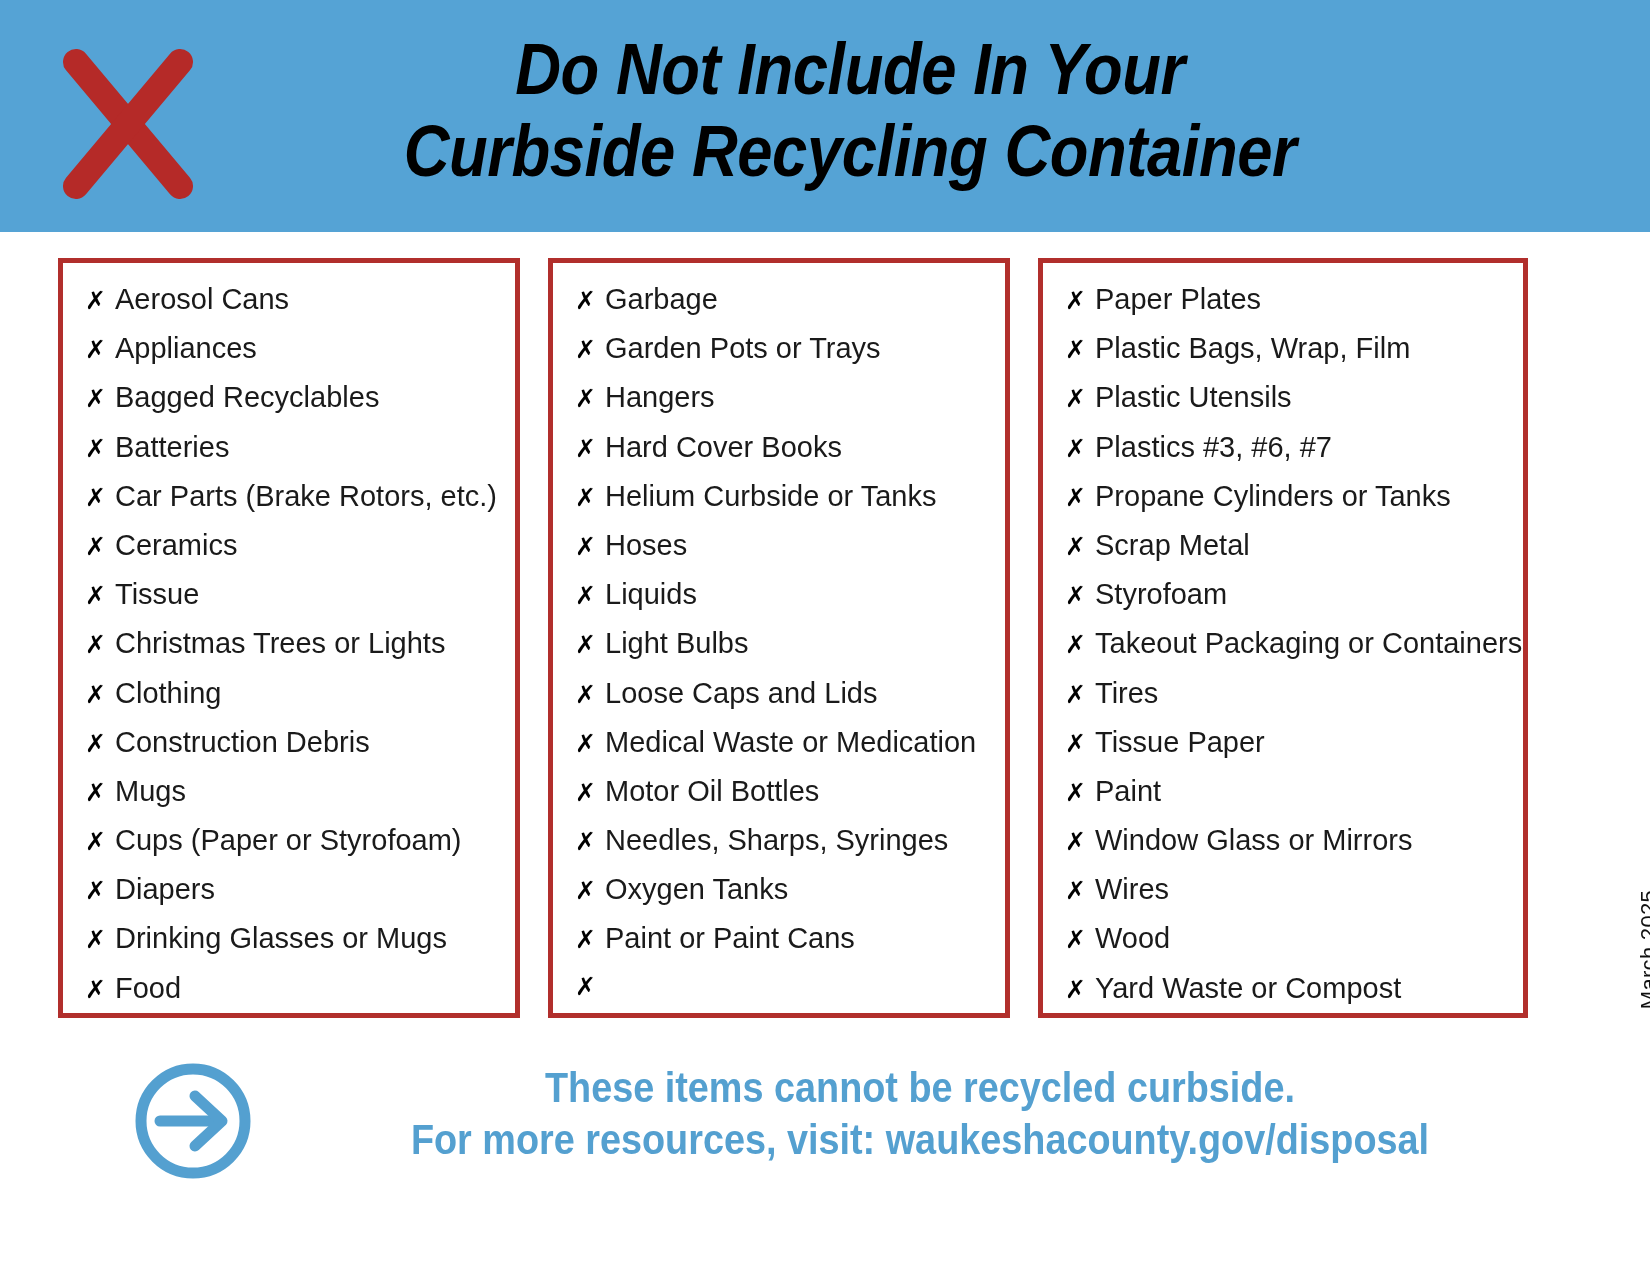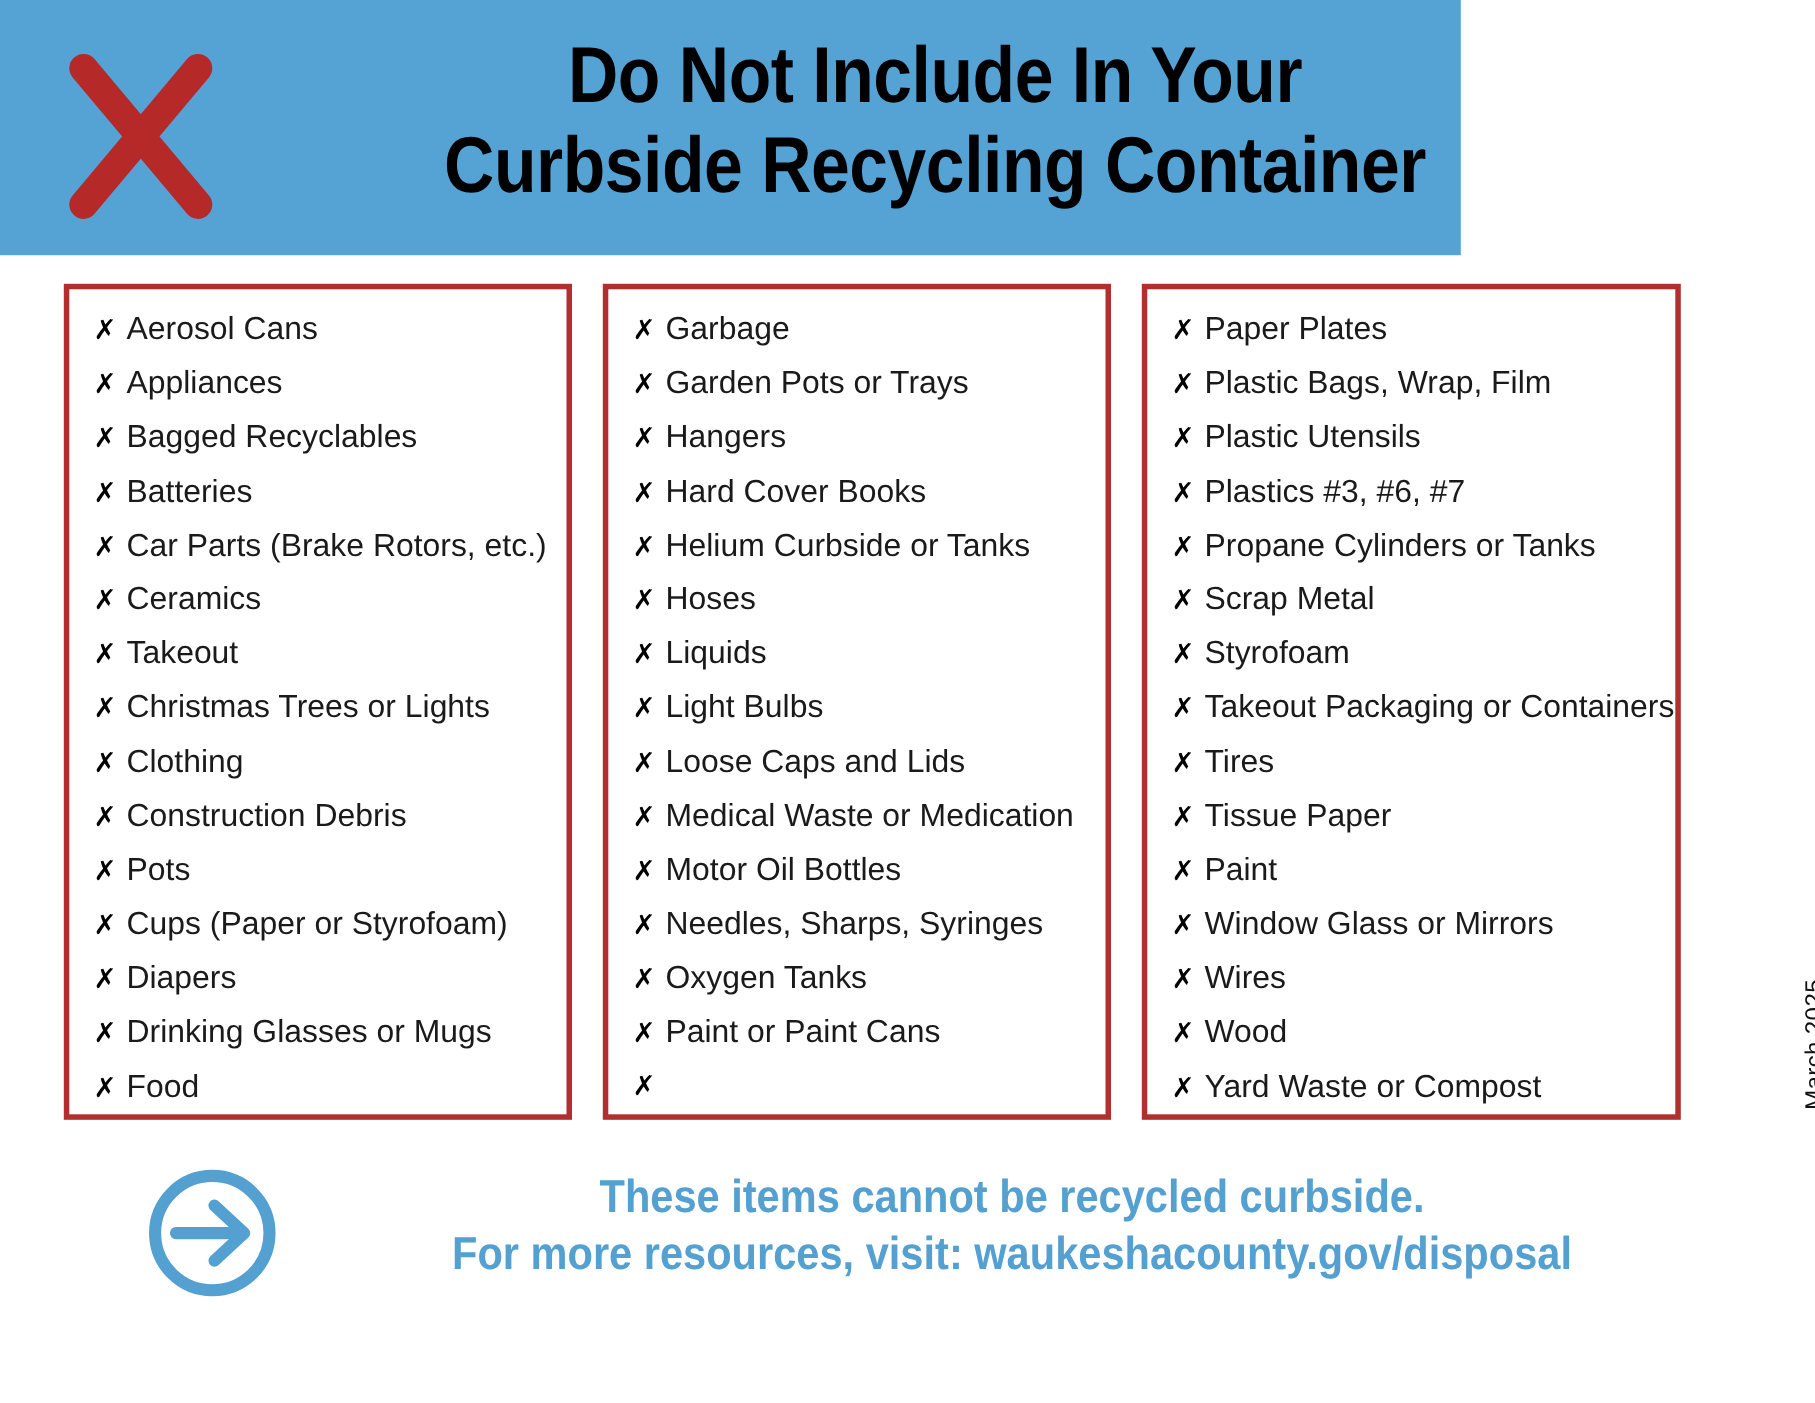--- a/index.html
+++ b/index.html
@@ -18,24 +18,25 @@
     width: 1650px;
     height: 1275px;
     background: #ffffff;
   }
 
   
   .header {
     position: absolute;
     left: 0;
     top: 0;
-    width: 1328px;
+    width: 1650px;
     height: 232px;
     background: #55a3d5;
     overflow: hidden;
+    font-style: italic;
   }
   .header-x-icon {
     position: absolute;
     left: 58px;
     top: 48px;
     width: 140px;
     height: 152px;
   }
   .header-titles {
     position: absolute;
@@ -184,37 +185,37 @@
         <div class="list-item">
           <span class="item-x">✗</span>
           <span class="item-label">Car Parts (Brake Rotors, etc.)</span>
         </div>
         <div class="list-item">
           <span class="item-x">✗</span>
           <span class="item-label">Ceramics</span>
         </div>
         <div class="list-item">
           <span class="item-x">✗</span>
-          <span class="item-label">Takeout</span>
+          <span class="item-label">Tissue</span>
         </div>
         <div class="list-item">
           <span class="item-x">✗</span>
           <span class="item-label">Christmas Trees or Lights</span>
         </div>
         <div class="list-item">
           <span class="item-x">✗</span>
           <span class="item-label">Clothing</span>
         </div>
         <div class="list-item">
           <span class="item-x">✗</span>
           <span class="item-label">Construction Debris</span>
         </div>
         <div class="list-item">
           <span class="item-x">✗</span>
-          <span class="item-label">Pots</span>
+          <span class="item-label">Mugs</span>
         </div>
         <div class="list-item">
           <span class="item-x">✗</span>
           <span class="item-label">Cups (Paper or Styrofoam)</span>
         </div>
         <div class="list-item">
           <span class="item-x">✗</span>
           <span class="item-label">Diapers</span>
         </div>
         <div class="list-item">

